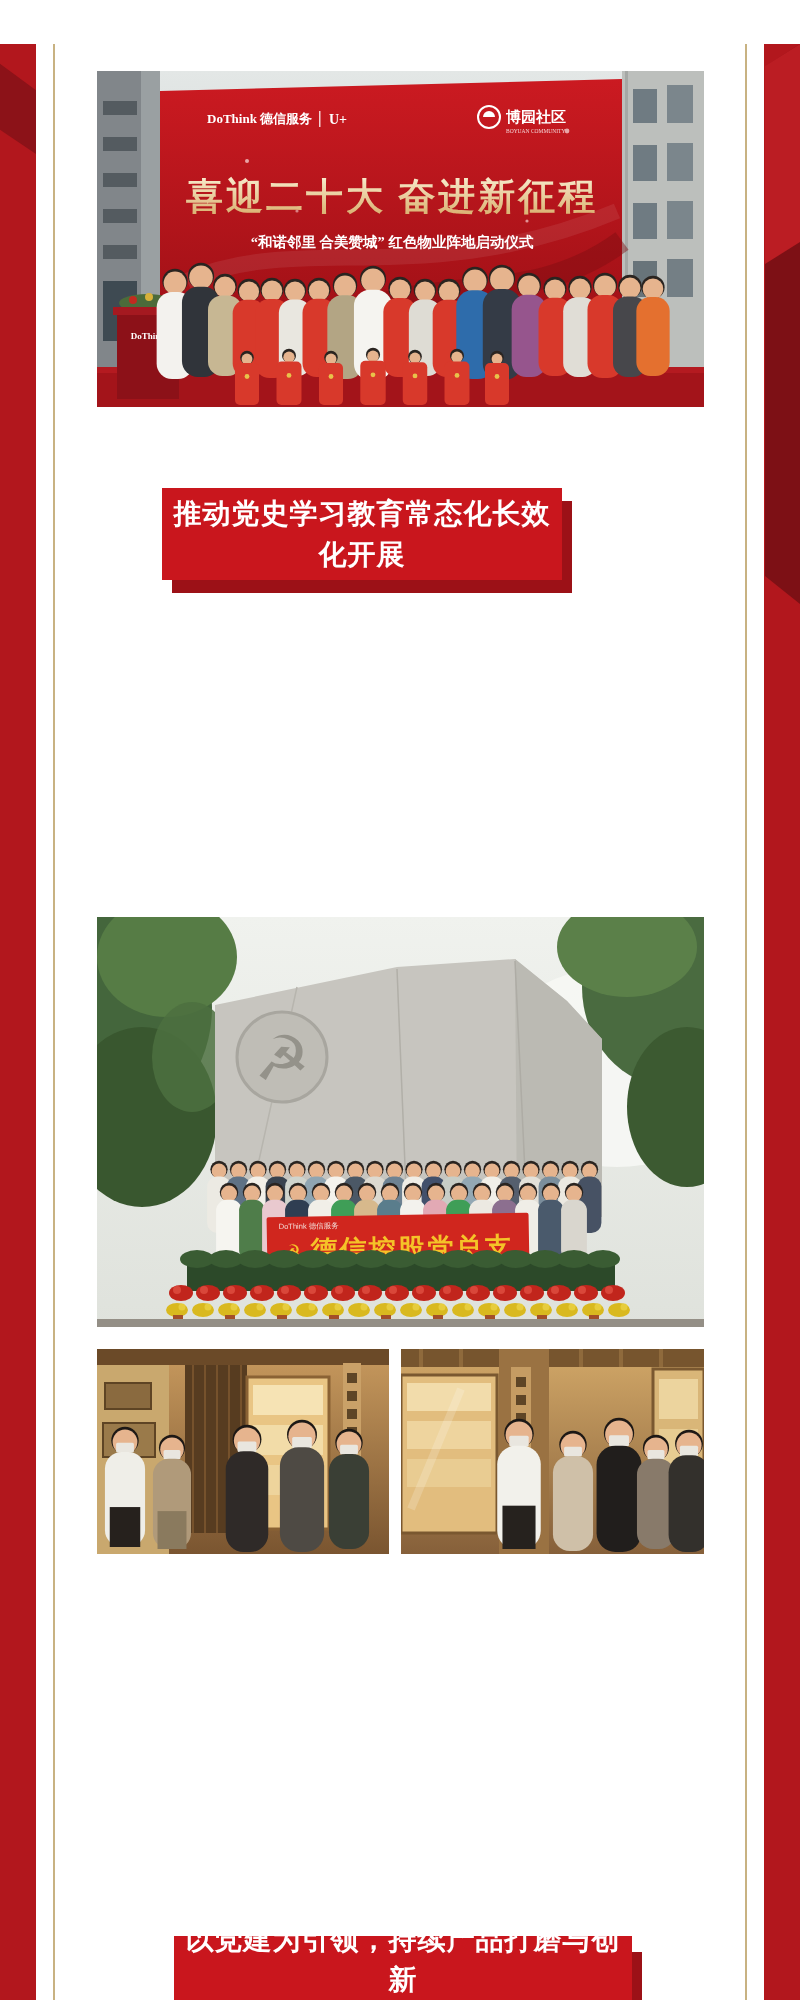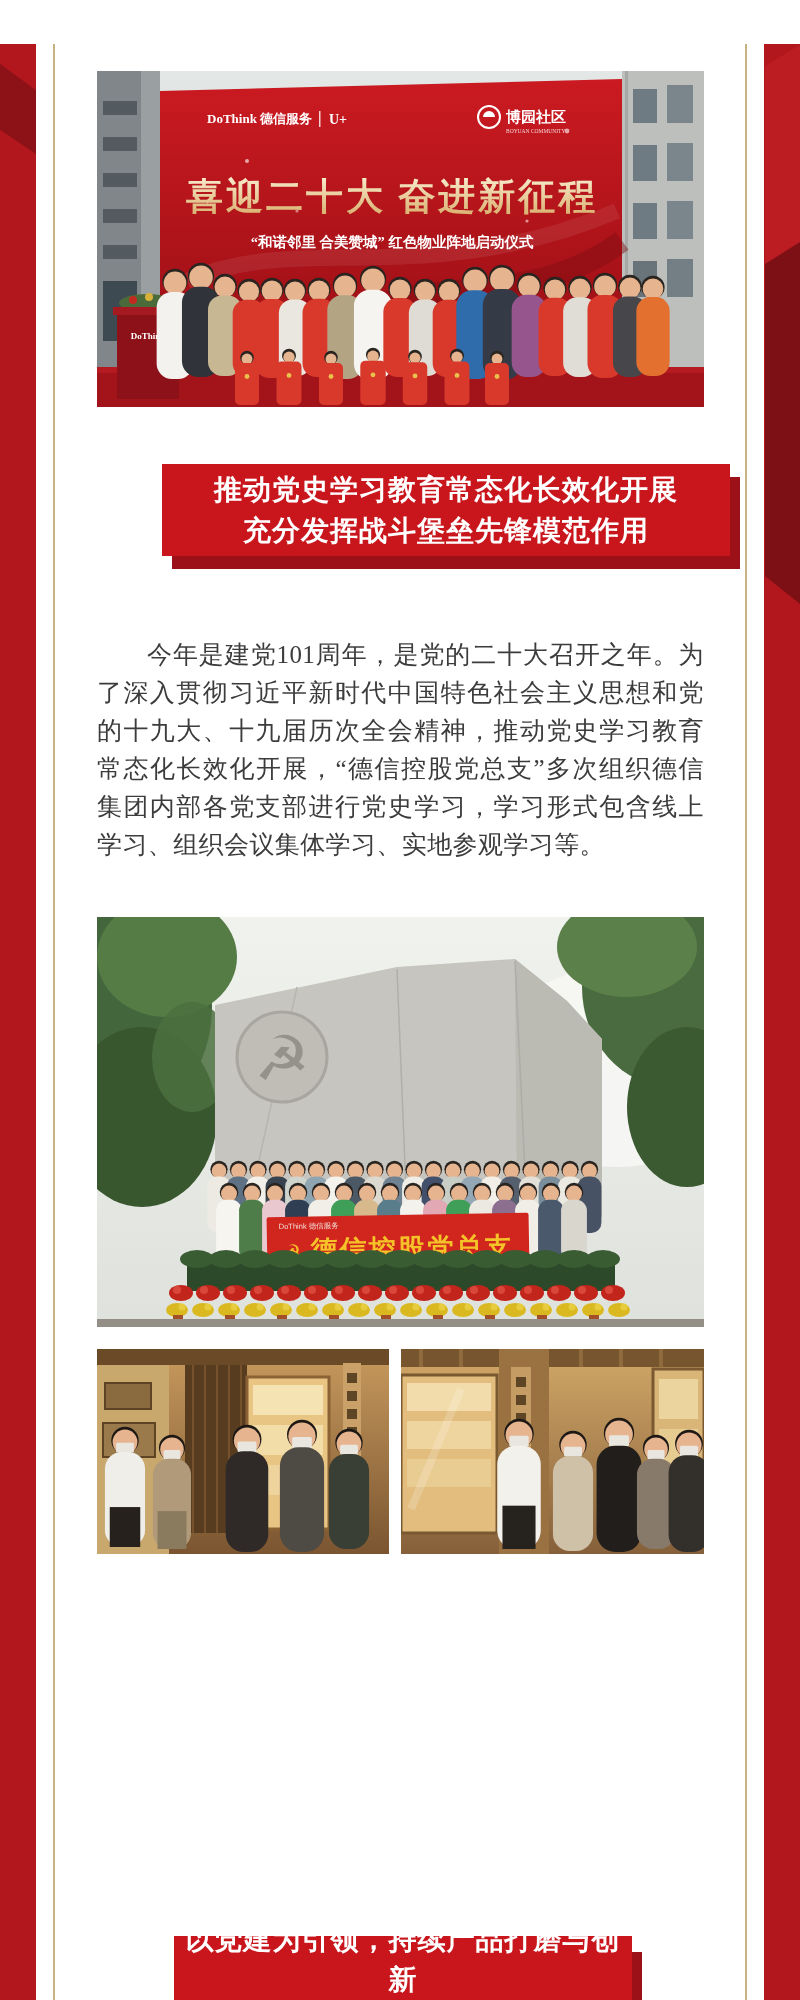--- a/index.html
+++ b/index.html
@@ -223,29 +223,27 @@
             <rect x="347.5152" y="290.4895" width="24.969600000000007" height="43.51049999999998" rx="5" fill="#d8392b"></rect>
             <circle cx="360" cy="304.41286" r="2.4" fill="#e8c24a"></circle>
             <circle cx="400" cy="286.46" r="6.76" fill="#2a2420"></circle>
             <circle cx="400" cy="288.06" r="5.46" fill="#e6b48e"></circle>
             <rect x="387.9776" y="292.101" width="24.044800000000002" height="41.899" rx="5" fill="#d8392b"></rect>
             <circle cx="400" cy="305.50868" r="2.4" fill="#e8c24a"></circle>
           </g>
       </svg>
     </div>
 
-    <div class="hbanner" id="banner1" style="left:126px; top:420px; width:568px; height:92px;">
+    <div class="hbanner" id="banner1" style="left:126px; top:444px; width:400px; height:92px;">
       <div class="shadow"></div>
       <div class="main">
         <div>推动党史学习教育常态化长效化开展</div>
-        <div>充分发挥战斗堡垒先锋模范作用</div>
       </div>
     </div>
 
-    <p class="body-para" style="top:592px;">今年是建党101周年，是党的二十大召开之年。为了深入贯彻习近平新时代中国特色社会主义思想和党的十九大、十九届历次全会精神，推动党史学习教育常态化长效化开展，“德信控股党总支”多次组织德信集团内部各党支部进行党史学习，学习形式包含线上学习、组织会议集体学习、实地参观学习等。</p>
 
     <div class="photo" style="left:61px; top:873px; width:607px; height:410px;">
       <svg viewBox="0 0 607 410">
         <defs>
           <linearGradient id="gSky2" x1="0" y1="0" x2="0" y2="1">
             <stop offset="0" stop-color="#f0f2ee"></stop>
               <stop offset="1" stop-color="#dfe2dc"></stop>
           </linearGradient>
         </defs>
         <rect x="0" y="0" width="607" height="410" fill="url(#gSky2)"></rect>

